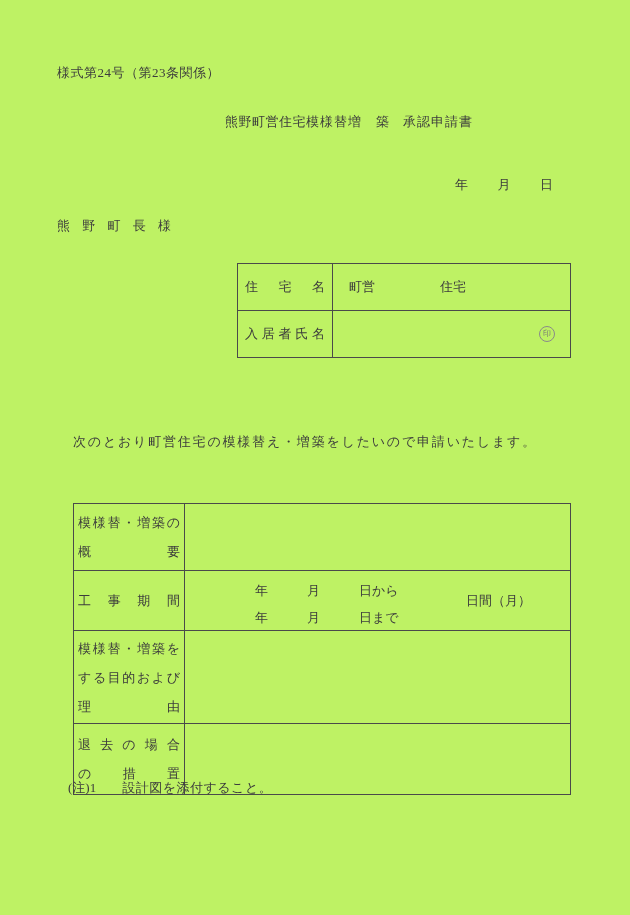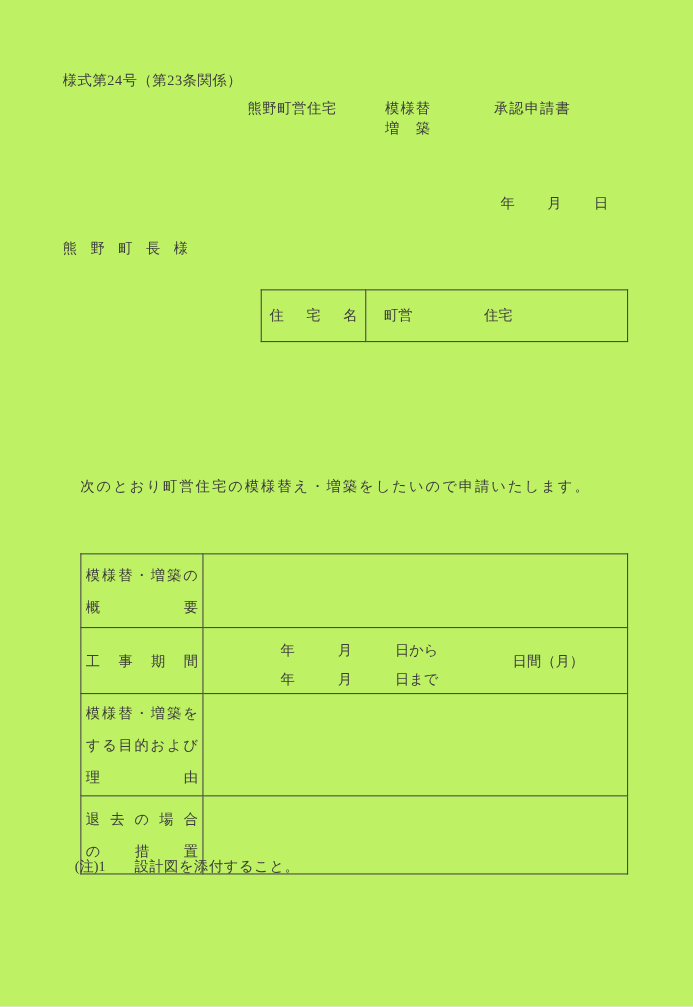--- a/index.html
+++ b/index.html
@@ -7,22 +7,22 @@
     position:relative; width:630px; height:915px; margin:0 auto;
     background:#bef264; overflow:hidden;
     font-family:"Liberation Serif","DejaVu Serif",serif;
     font-size:13px; color:#3c3c3c;
   }
   .abs { position:absolute; }
   .spread { text-align:justify; text-align-last:justify; }
 
   .form-number { left:57px; top:64px; letter-spacing:0.5px; }
 
-  .title-block { left:225px; top:90px; display:flex; letter-spacing:0.5px;gap:44px; }
-  .title-stack { display:flex; flex-direction:column; text-align:center; line-height:17.5px; letter-spacing:1px; }
+  .title-block { left:225px; top:113px; display:flex; align-items:center; letter-spacing:0.5px; }
+  .title-stack { display:flex; text-align:center; line-height:17.5px; letter-spacing:1px; }
   .title-suffix { margin-left:13px; letter-spacing:1px; }
 
   .date-line { left:455px; top:176px; width:98px; }
   .addressee { left:57px; top:217px; width:114px; }
 
   table { position:absolute; border-collapse:collapse; table-layout:fixed; }
   th, td { border:1px solid #4a4a4a; font-weight:normal; font-size:13px; vertical-align:middle; padding:0; }
 
   .applicant-table { left:237px; top:263px; width:334px; }
   .applicant-table th { width:80px; padding:0 7px; white-space:nowrap; }
@@ -75,20 +75,28 @@
   <div class="abs date-line spread">年月日</div>
 
   <div class="abs addressee spread">熊野町長様</div>
 
   <table class="applicant-table">
     <tbody>
         <tr class="r1">
       <th class="spread">住宅名</th>
       <td class="housing-value">町営　　　　　住宅</td>
     </tr>
+    <tr class="r2">
+      <th class="spread">入居者氏名</th>
+      <td class="seal-cell">
+        <span class="seal">
+          <span>印</span>
+        </span>
+      </td>
+    </tr>
   </tbody>
     </table>
 
   <div class="abs statement">次のとおり町営住宅の模様替え・増築をしたいので申請いたします。</div>
 
   <table class="detail-table">
     <tbody>
         <tr class="r1">
       <th>
         <div class="spread">模様替・増築の</div>

